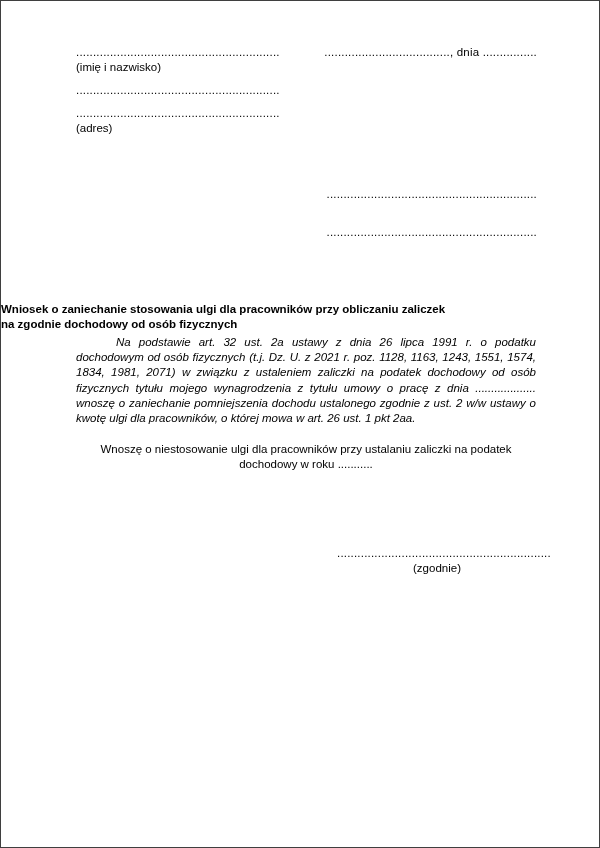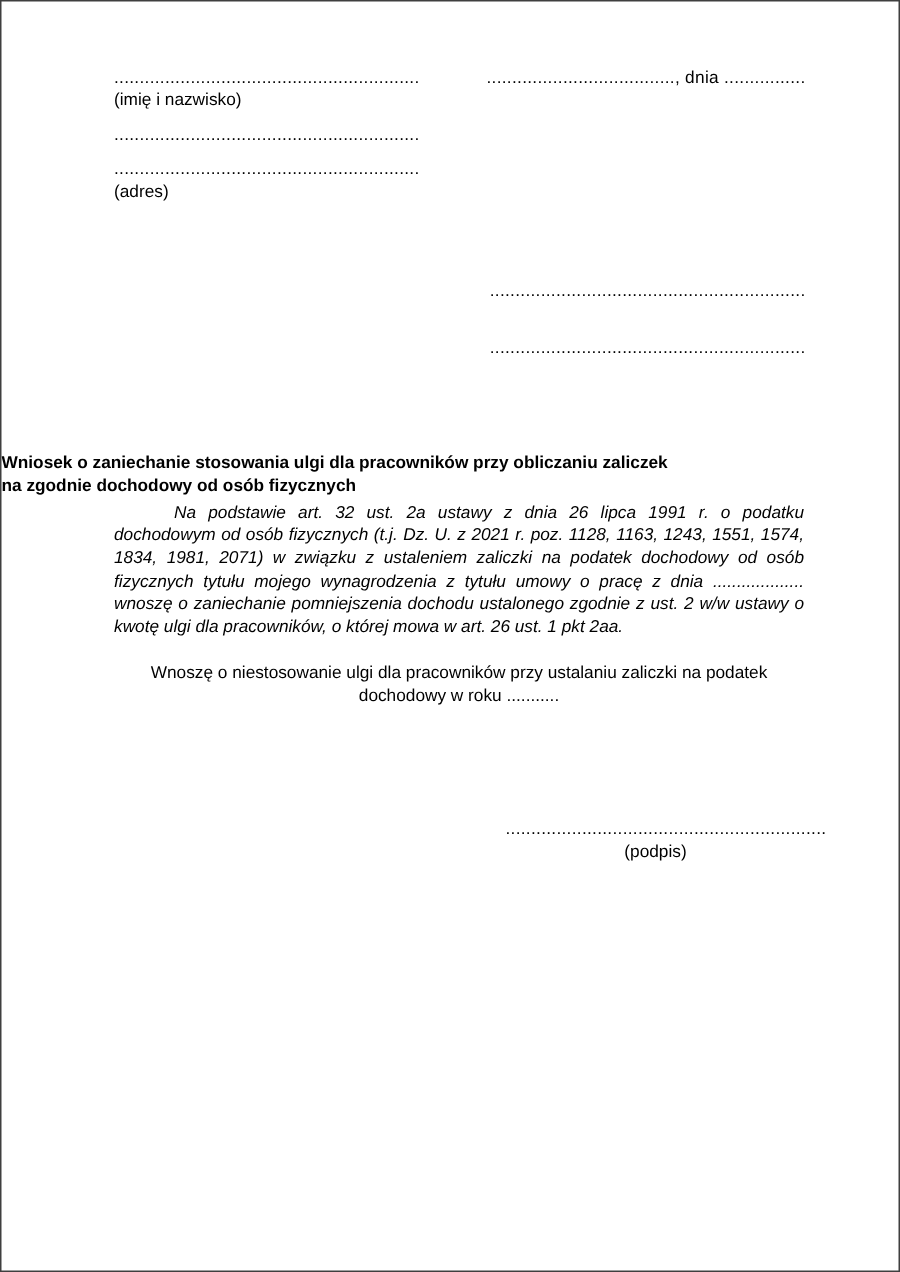--- a/index.html
+++ b/index.html
@@ -115,16 +115,16 @@
     <div>Wniosek o zaniechanie stosowania ulgi dla pracowników przy obliczaniu zaliczek</div>
     <div>na zgodnie dochodowy od osób fizycznych</div>
   </div>
 
   <p class="para para1">Na podstawie art. 32 ust. 2a ustawy z dnia 26 lipca 1991 r. o podatku dochodowym od osób fizycznych (t.j. Dz. U. z 2021 r. poz. 1128, 1163, 1243, 1551, 1574, 1834, 1981, 2071) w związku z ustaleniem zaliczki na podatek dochodowy od osób fizycznych tytułu mojego wynagrodzenia z tytułu umowy o pracę z dnia ................... wnoszę o zaniechanie pomniejszenia dochodu ustalonego zgodnie z ust. 2 w/w ustawy o kwotę ulgi dla pracowników, o której mowa w art. 26 ust. 1 pkt 2aa.</p>
 
   <p class="para para2">Wnoszę o niestosowanie ulgi dla pracowników przy ustalaniu zaliczki na podatek dochodowy w roku ...........</p>
 
   <div class="signature">
     <div class="dots">...............................................................</div>
-    <div>(podpis)</div>
+    <div>(zgodnie)</div>
   </div>
 
 </div>
 
 </body></html>

